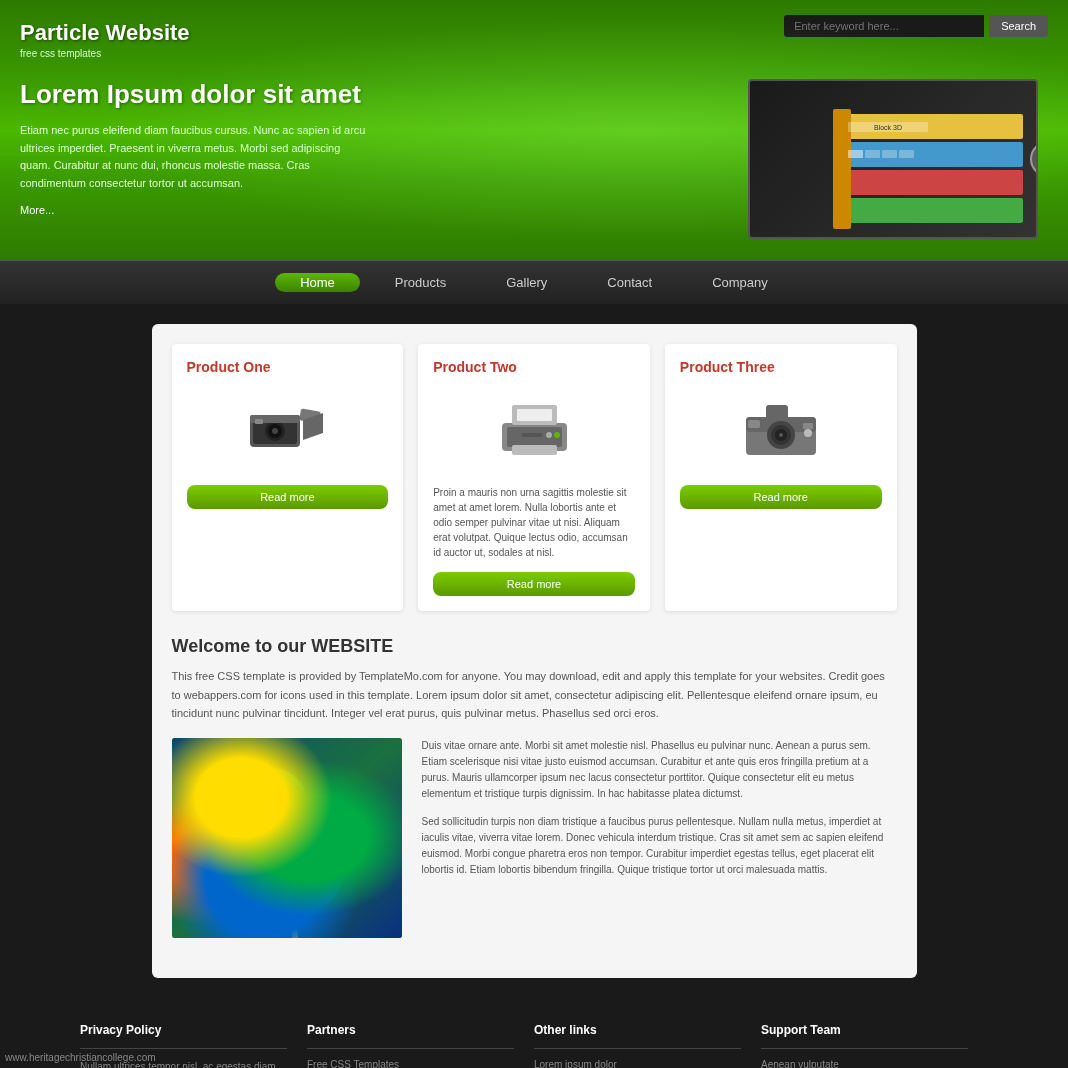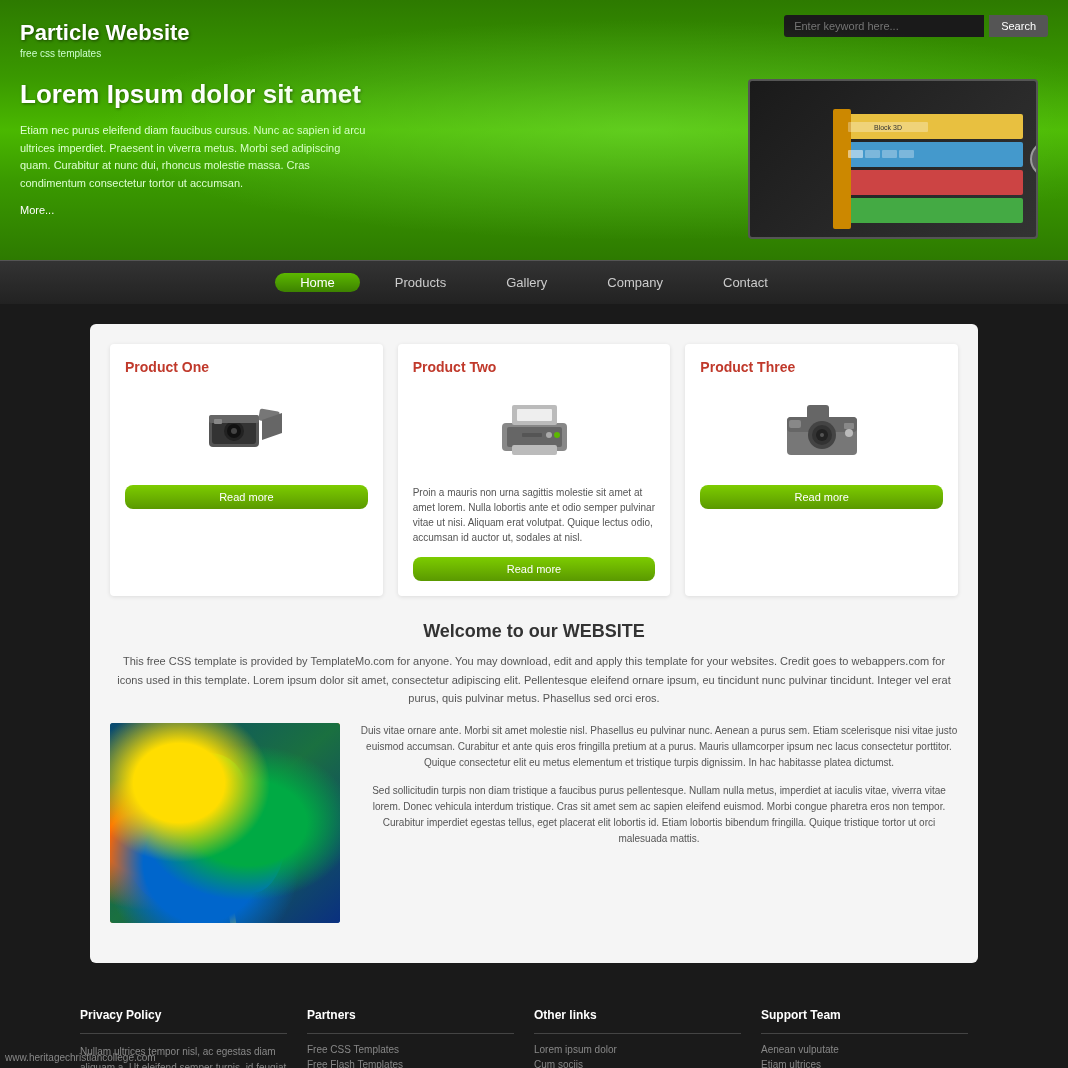--- a/index.html
+++ b/index.html
@@ -167,21 +167,21 @@
     
     #main {
       background: #1a1a1a;
       padding: 20px;
       display: flex;
       justify-content: center;
     }
     .main-inner {
       background: #f5f5f5;
       border-radius: 6px;
-      width: 888px;
+      width: 765px;
       padding: 20px;
     }
 
     
     .products-row {
       display: flex;
       gap: 15px;
       margin-bottom: 25px;
     }
     .product-card {
@@ -219,21 +219,21 @@
       text-align: center;
       padding: 6px 0;
       border-radius: 8px;
       font-size: 11px;
       cursor: pointer;
       border: none;
       width: 100%;
     }
 
     
-    .welcome-section { margin-bottom: 20px; text-align: center; }
+    .welcome-section { margin-bottom: 20px; }
     .welcome-title {
       font-size: 18px;
       color: #333;
       font-weight: bold;
       margin-bottom: 10px;
     }
     .welcome-desc {
       font-size: 11px;
       color: #555;
       line-height: 1.7;
@@ -362,22 +362,22 @@
       </div>
     </div>
   </div>
 </div>
 
 <div id="nav">
   <div class="nav-items">
     <a class="nav-item active" href="#">Home</a>
     <a class="nav-item" href="#">Products</a>
     <a class="nav-item" href="#">Gallery</a>
+    <a class="nav-item" href="#">Contact</a>
     <a class="nav-item" href="#">Company</a>
-    <a class="nav-item" href="#">Contact</a>
   </div>
 </div>
 
 <div id="main">
   <div class="main-inner">
 
     <div class="products-row">
 
       <div class="product-card">
         <div class="product-title">Product One</div>

